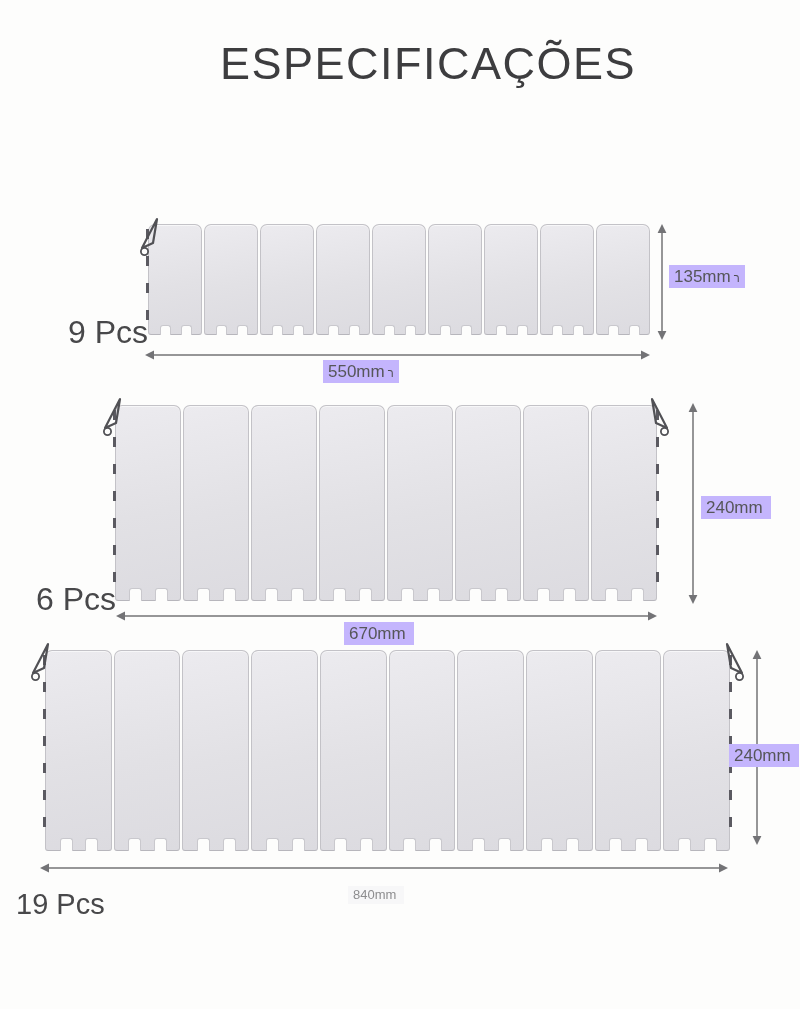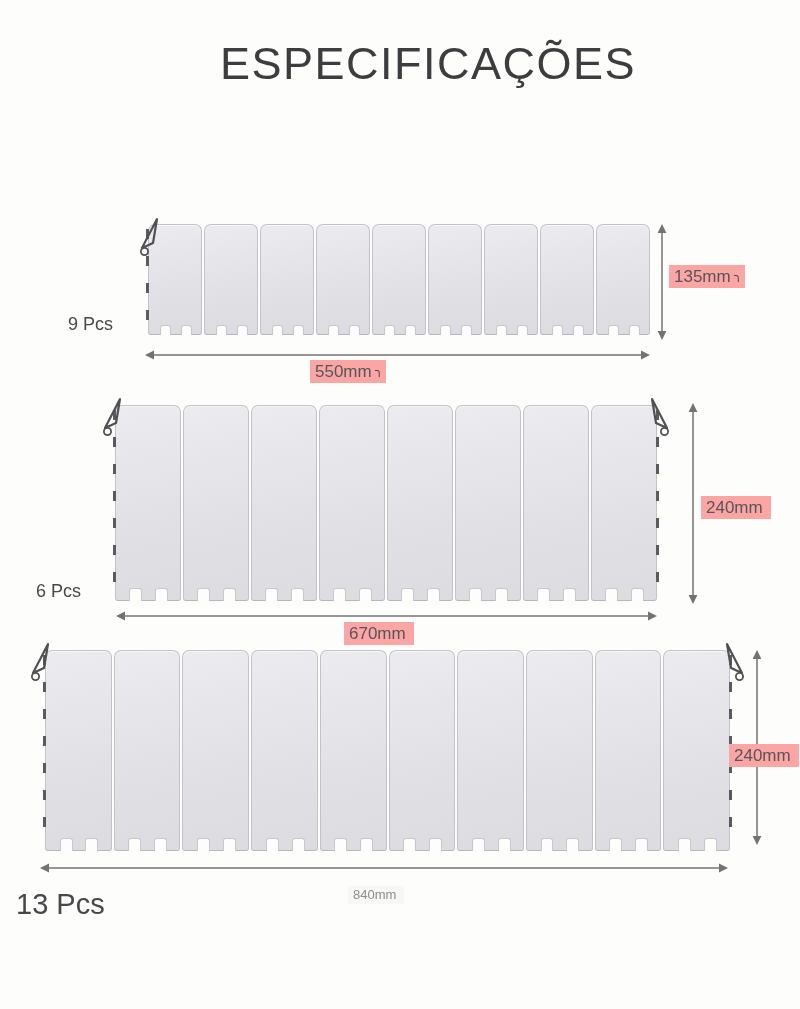--- a/index.html
+++ b/index.html
@@ -25,33 +25,33 @@
         background:repeating-linear-gradient(180deg,#5b5a61 0 10px,transparent 10px 27px);}
   .edge.left{left:-2px;}
   .edge.right{right:-2px;}
 
   
   .pin{position:absolute;z-index:3;}
   .pin svg{display:block;}
 
   
   .arrow{position:absolute;}
-  .dim{position:absolute;font-size:17px;color:#565659;background:#fca5a5;
+  .dim{position:absolute;font-size:17px;color:#565659;background:#c4b5fd;
        padding:1px 5px;line-height:1.25;white-space:nowrap;}
   .dim .sfx{font-size:11px;margin-left:3px;color:#4c4c4f;}
-  .pcs{position:absolute;font-size:18px;color:#48484a;white-space:nowrap;}
+  .pcs{position:absolute;font-size:32px;color:#48484a;white-space:nowrap;}
 
   
   .s1-panels{left:148px;top:224px;width:502px;height:111px;}
   .s1-pin{left:138px;top:216px;}
   .s1-pcs{left:68px;top:314px;}
   .s1-varrow{left:655px;top:224px;}
   .s1-vlabel{left:669px;top:265px;}
   .s1-harrow{left:145px;top:348px;}
-  .s1-hlabel{left:310px;top:360px;}
+  .s1-hlabel{left:323px;top:360px;}
 
   
   .s2-panels{left:115px;top:405px;width:542px;height:196px;}
   .s2-pinL{left:101px;top:396px;}
   .s2-pinR{left:649px;top:396px;}
   .s2-pcs{left:36px;top:581px;}
   .s2-varrow{left:686px;top:403px;}
   .s2-vlabel{left:701px;top:496px;}
   .s2-harrow{left:116px;top:609px;}
   .s2-hlabel{left:344px;top:622px;}
@@ -255,21 +255,21 @@
       <path d="M19 3 L4 32 L15 27 Z" fill="none" stroke="#515155" stroke-width="2.2" stroke-linejoin="round"></path>
       <circle cx="6.5" cy="35.5" r="3.6" fill="none" stroke="#515155" stroke-width="1.8"></circle>
     </svg>
   </span>
   <span class="pin s3-pinR">
     <svg width="22" height="42" viewBox="0 0 22 42" style="transform:scaleX(-1)">
       <path d="M19 3 L4 32 L15 27 Z" fill="none" stroke="#515155" stroke-width="2.2" stroke-linejoin="round"></path>
       <circle cx="6.5" cy="35.5" r="3.6" fill="none" stroke="#515155" stroke-width="1.8"></circle>
     </svg>
   </span>
-  <div class="pcs s3-pcs">13 Pcs</div>
+  <div class="pcs s3-pcs">19 Pcs</div>
 
   <svg class="arrow s3-varrow" width="14" height="195" viewBox="0 0 14 195">
     <line x1="7" y1="7" x2="7" y2="188" stroke="#737376" stroke-width="1.5"></line>
     <path d="M7 0 L2.6 9 L11.4 9 Z" fill="#737376"></path>
     <path d="M7 195 L2.6 186 L11.4 186 Z" fill="#737376"></path>
   </svg>
   <div class="dim s3-vlabel">
     <span>240mm</span><span class="sfx"></span>
   </div>
 

